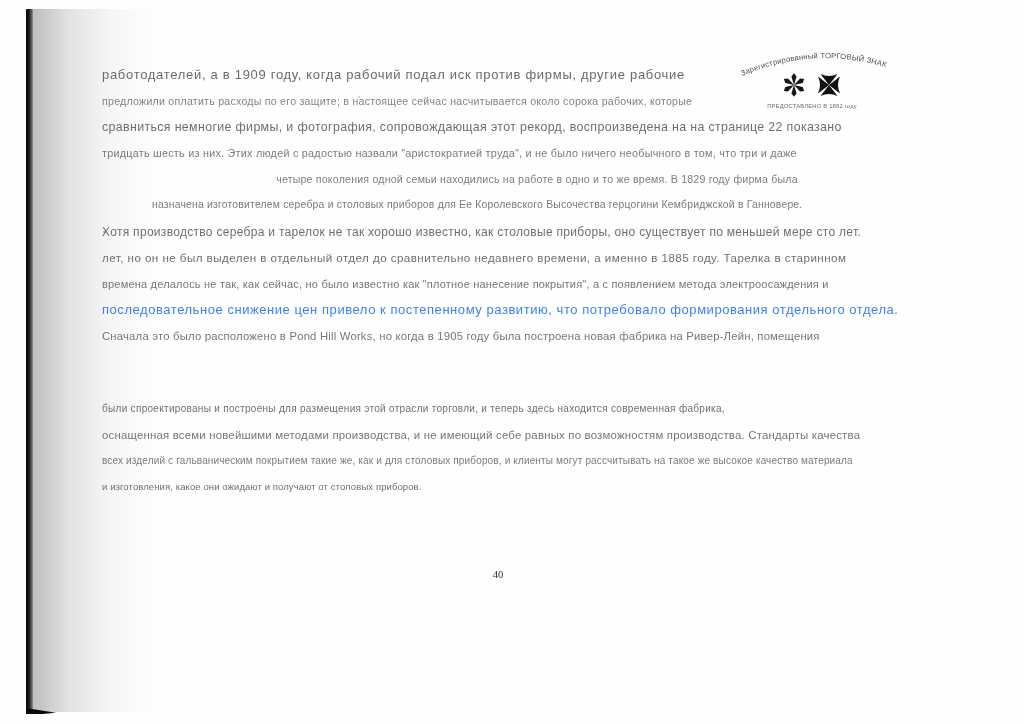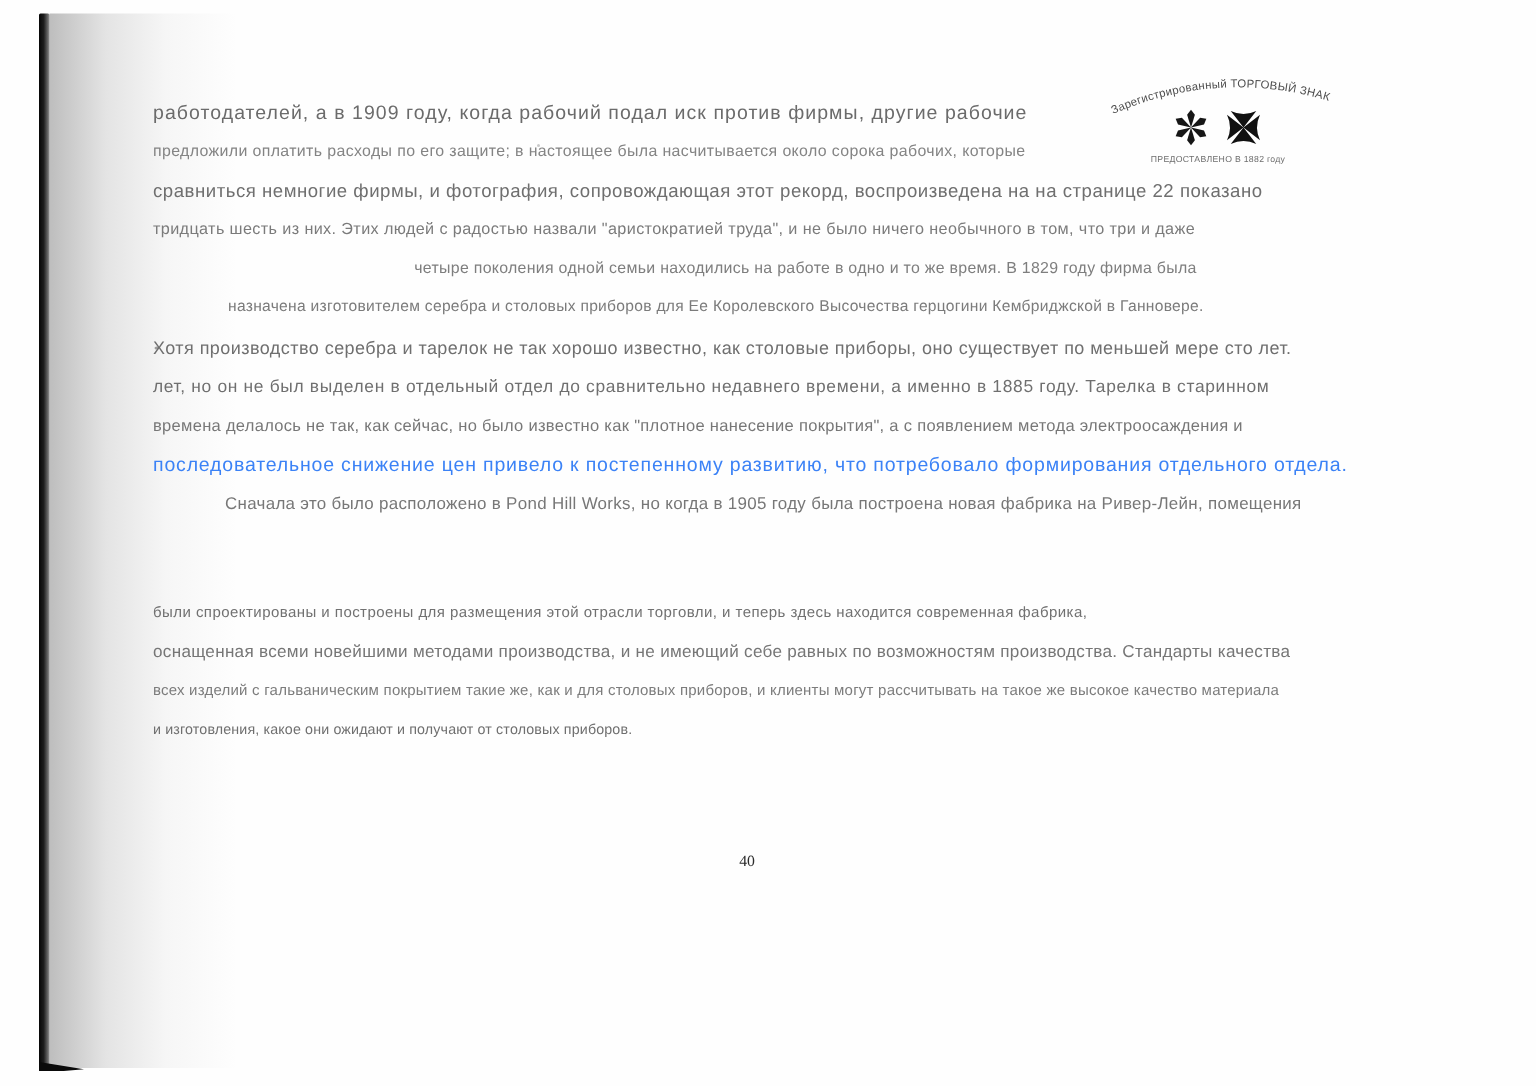--- a/index.html
+++ b/index.html
@@ -65,21 +65,21 @@
   .l2  { font-size: 10.6px; letter-spacing: 0.25px; color: #848484; }
   .l3  { font-size: 10.4px; letter-spacing: 0.35px; color: #808080; }
   .l4  { font-size: 12.4px; letter-spacing: 0.35px; color: #6f6f6f; }
   .l5  { font-size: 10.8px; letter-spacing: 0.25px; color: #7b7b7b; }
   .l6  { font-size: 10.6px; letter-spacing: 0.20px; color: #7e7e7e; text-align: center; }
   .l7  { font-size: 10.4px; letter-spacing: 0.20px; color: #7b7b7b; padding-left: 50px; }
   .l8  { font-size: 12.0px; letter-spacing: 0.30px; color: #6f6f6f; }
   .l9  { font-size: 11.6px; letter-spacing: 0.45px; color: #6f6f6f; }
   .l10 { font-size: 11.0px; letter-spacing: 0.20px; color: #777777; }
   .l11 { font-size: 13px; letter-spacing: 0.55px; color: #3b82f6; }
-  .l12 { font-size: 11.3px; letter-spacing: 0.20px; color: #777777; margin-left: 48px; }
+  .l12 { font-size: 11.3px; letter-spacing: 0.20px; color: #777777; }
   .l13 { font-size: 10px; letter-spacing: 0.30px; color: #717171; margin-top: 47px; }
   .l14 { font-size: 11.4px; letter-spacing: 0.20px; color: #767676; }
   .l15 { font-size: 10.0px; letter-spacing: 0.15px; color: #7c7c7c; }
   .l16 { font-size: 9.5px;  letter-spacing: 0.10px; color: #6f6f6f; }
   
   .trademark {
     position: absolute;
     left: 736px; top: 46px;
     width: 170px; height: 72px;
   }
@@ -140,21 +140,21 @@
         <path transform="rotate(90)" d="M0 0 L-8.5 -11 Q0 -7 8.5 -11 Z"></path>
         <path transform="rotate(180)" d="M0 0 L-8.5 -11 Q0 -7 8.5 -11 Z"></path>
         <path transform="rotate(270)" d="M0 0 L-8.5 -11 Q0 -7 8.5 -11 Z"></path>
       </g>
       <text x="76" y="62" text-anchor="middle" font-size="5.8" fill="#6e6e6e" letter-spacing="0.2">ПРЕДОСТАВЛЕНО В 1882 году</text>
     </svg>
   </div>
 
   <div class="body-text">
     <div class="bl l1">работодателей, а в 1909 году, когда рабочий подал иск против фирмы, другие рабочие</div>
-    <div class="bl l2">предложили оплатить расходы по его защите; в настоящее была насчитывается около сорока рабочих, которые</div>
+    <div class="bl l2">предложили оплатить расходы по его защите; в настоящее сейчас насчитывается около сорока рабочих, которые</div>
     <div class="bl l4">сравниться немногие фирмы, и фотография, сопровождающая этот рекорд, воспроизведена на на странице 22 показано</div>
     <div class="bl l5">тридцать шесть из них. Этих людей с радостью назвали "аристократией труда", и не было ничего необычного в том, что три и даже</div>
     <div class="bl l6">четыре поколения одной семьи находились на работе в одно и то же время. В 1829 году фирма была</div>
     <div class="bl l7">назначена изготовителем серебра и столовых приборов для Ее Королевского Высочества герцогини Кембриджской в Ганновере.</div>
     <div class="bl l8">Хотя производство серебра и тарелок не так хорошо известно, как столовые приборы, оно существует по меньшей мере сто лет.</div>
     <div class="bl l9">лет, но он не был выделен в отдельный отдел до сравнительно недавнего времени, а именно в 1885 году. Тарелка в старинном</div>
     <div class="bl l10">времена делалось не так, как сейчас, но было известно как "плотное нанесение покрытия", а с появлением метода электроосаждения и</div>
     <div class="bl l11">последовательное снижение цен привело к постепенному развитию, что потребовало формирования отдельного отдела.</div>
     <div class="bl l12">Сначала это было расположено в Pond Hill Works, но когда в 1905 году была построена новая фабрика на Ривер-Лейн, помещения</div>
     <div class="bl l13">были спроектированы и построены для размещения этой отрасли торговли, и теперь здесь находится современная фабрика,</div>

